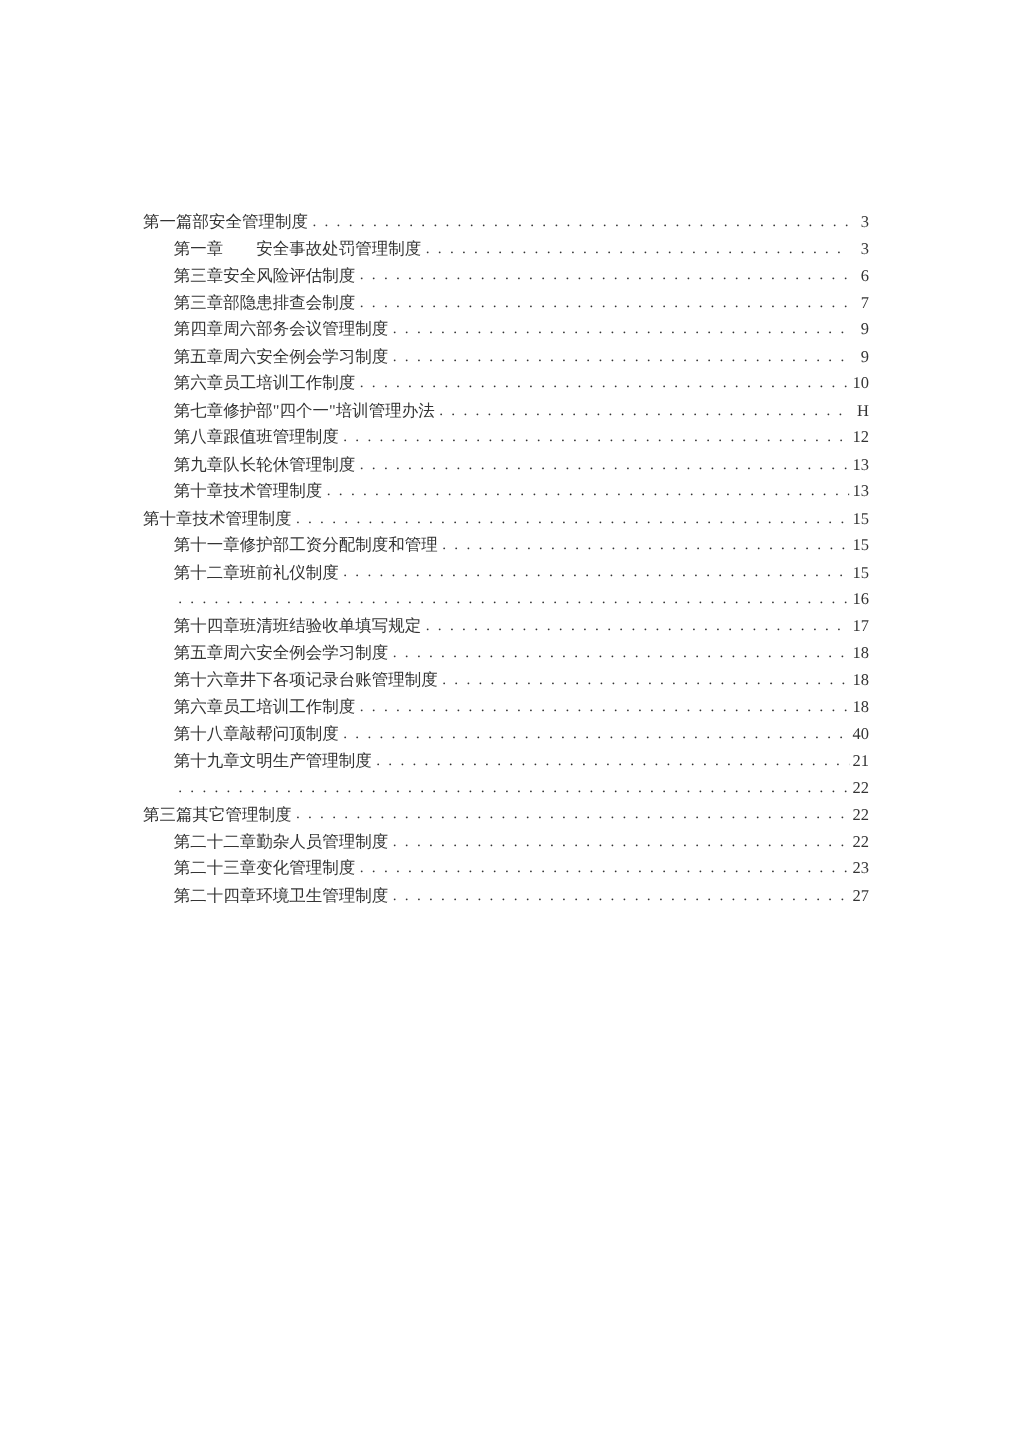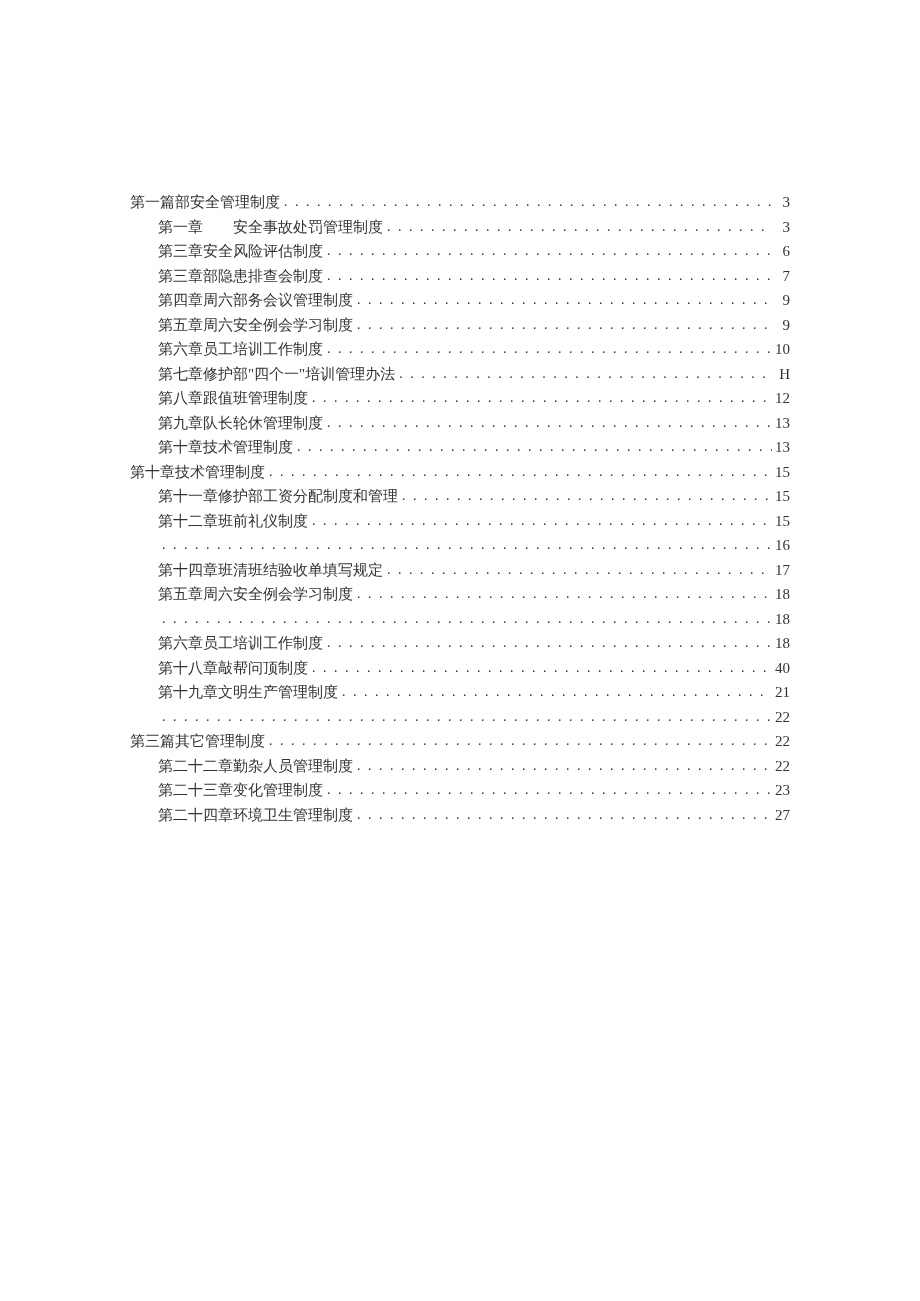--- a/index.html
+++ b/index.html
@@ -136,20 +136,21 @@
       <span class="toc-title">第十四章班清班结验收单填写规定</span>
       <span class="toc-dots">. . . . . . . . . . . . . . . . . . . . . . . . . . . . . . . . . . . . . . . . . . . . . . . . . . . . . . . . . . . . . . . . . . . . . . . . . . . . . . . . . . . . . . . . . . . . . . . . . . . .</span>
       <span class="toc-page">17</span>
     </div>
     <div class="toc-entry level-1">
       <span class="toc-title">第五章周六安全例会学习制度</span>
       <span class="toc-dots">. . . . . . . . . . . . . . . . . . . . . . . . . . . . . . . . . . . . . . . . . . . . . . . . . . . . . . . . . . . . . . . . . . . . . . . . . . . . . . . . . . . . . . . . . . . . . . . . . . . .</span>
       <span class="toc-page">18</span>
     </div>
     <div class="toc-entry level-1">
+      <span class="toc-title">第十六章井下各项记录台账管理制度</span>
       <span class="toc-dots">. . . . . . . . . . . . . . . . . . . . . . . . . . . . . . . . . . . . . . . . . . . . . . . . . . . . . . . . . . . . . . . . . . . . . . . . . . . . . . . . . . . . . . . . . . . . . . . . . . . .</span>
       <span class="toc-page">18</span>
     </div>
     <div class="toc-entry level-1">
       <span class="toc-title">第六章员工培训工作制度</span>
       <span class="toc-dots">. . . . . . . . . . . . . . . . . . . . . . . . . . . . . . . . . . . . . . . . . . . . . . . . . . . . . . . . . . . . . . . . . . . . . . . . . . . . . . . . . . . . . . . . . . . . . . . . . . . .</span>
       <span class="toc-page">18</span>
     </div>
     <div class="toc-entry level-1">
       <span class="toc-title">第十八章敲帮问顶制度</span>

